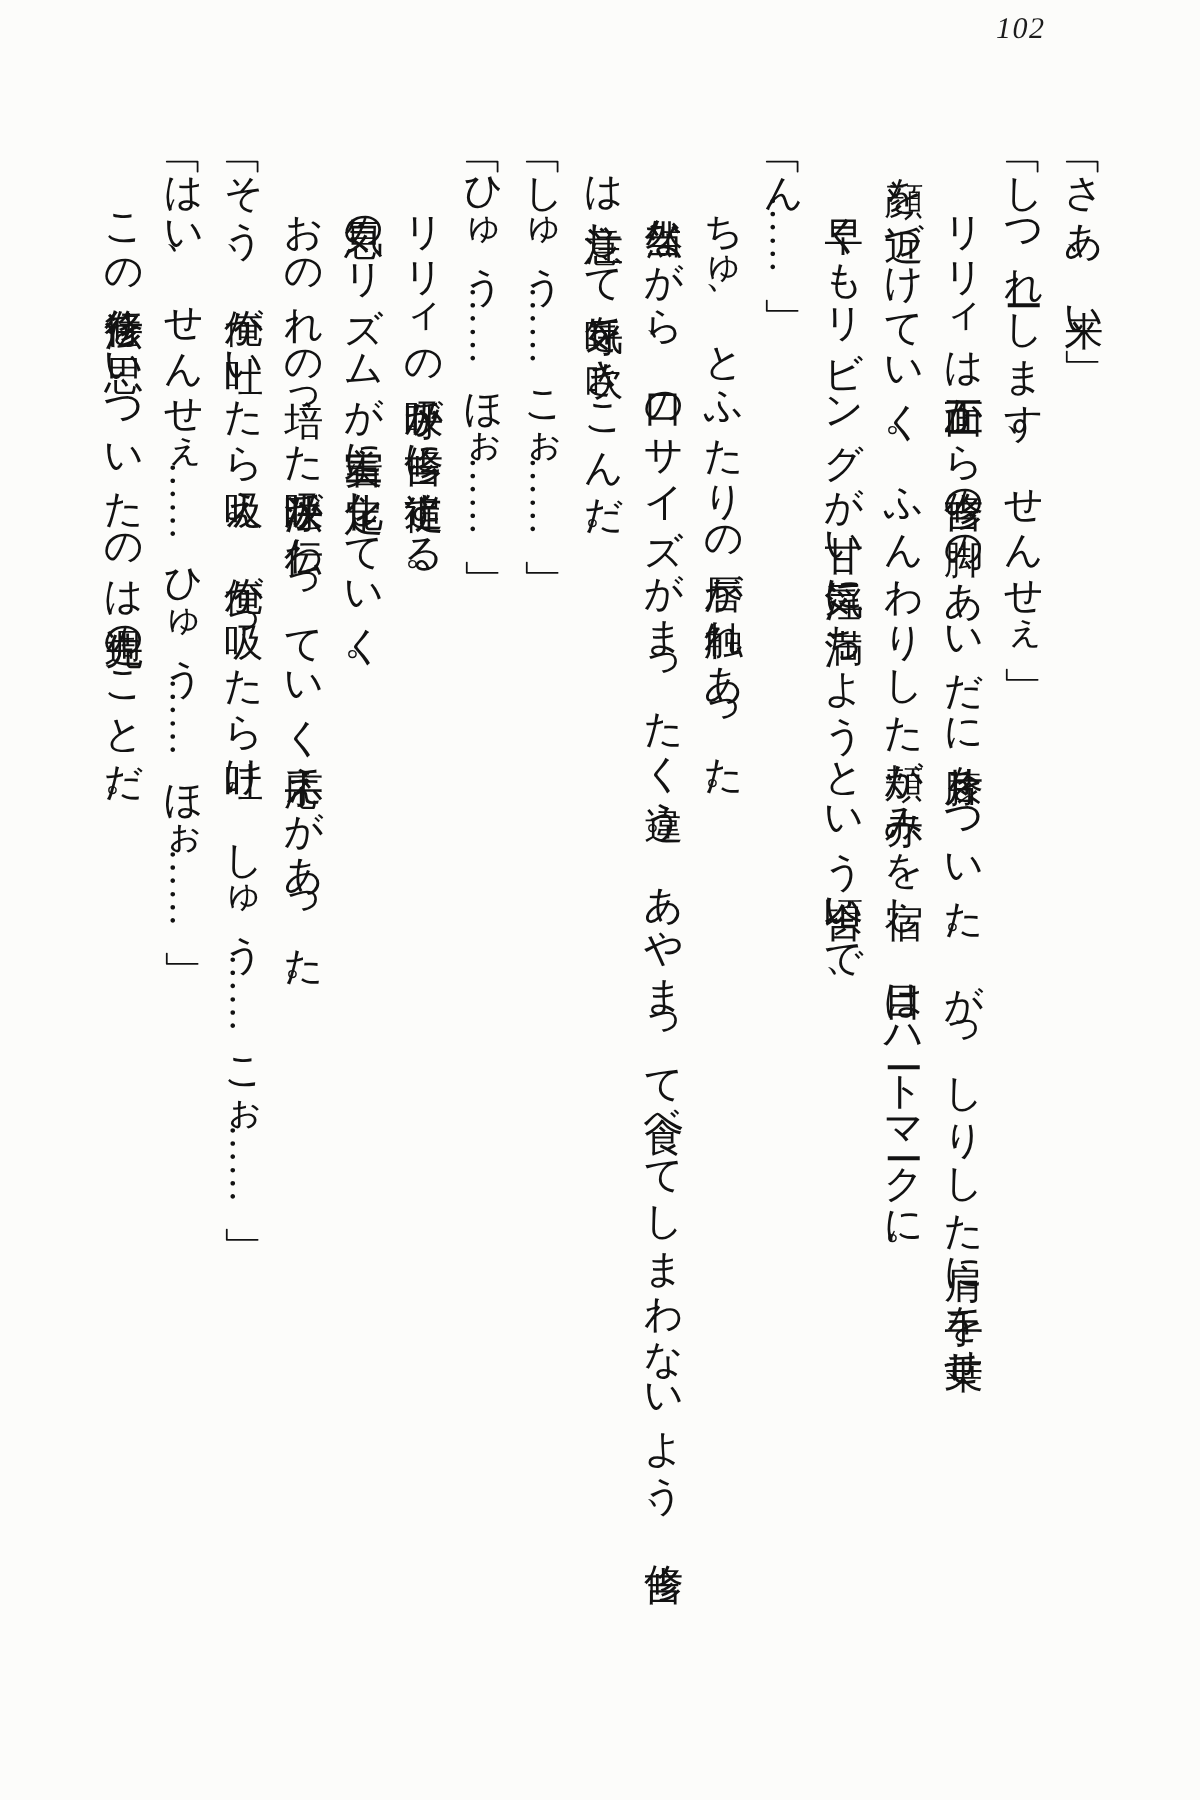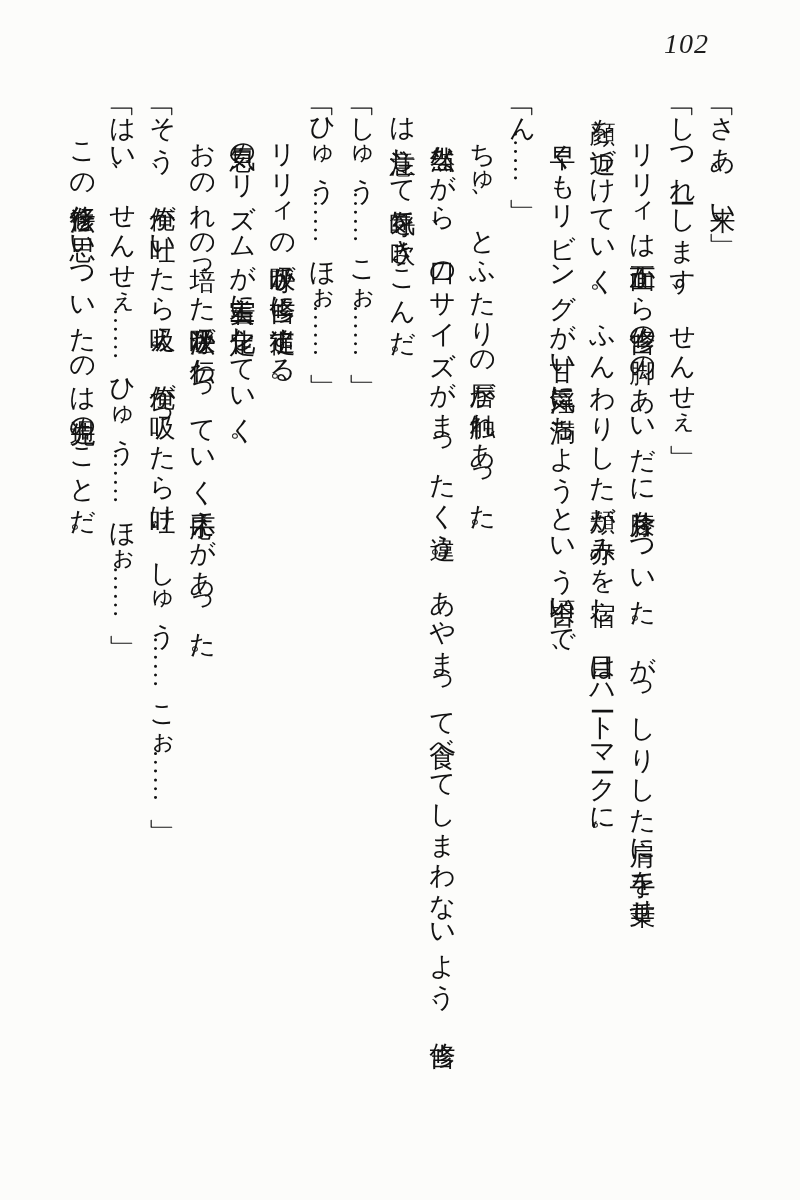--- a/index.html
+++ b/index.html
@@ -13,23 +13,23 @@
     background: #fcfcfa;
     overflow: hidden;
     font-family: "Liberation Serif", "DejaVu Serif", serif;
   }
   .page {
     position: absolute;
     inset: 0;
   }
   .page-number {
     position: absolute;
-    top: 28px;
+    top: 8px;
     left: 664px;
-    font-size: 28px;
+    font-size: 20px;
     font-style: italic;
     color: #1c1c1c;
     letter-spacing: 1px;
   }
   .body-text {
     position: absolute;
     top: 99px;
     right: 58px;
     height: 1004px;
     writing-mode: vertical-rl;

